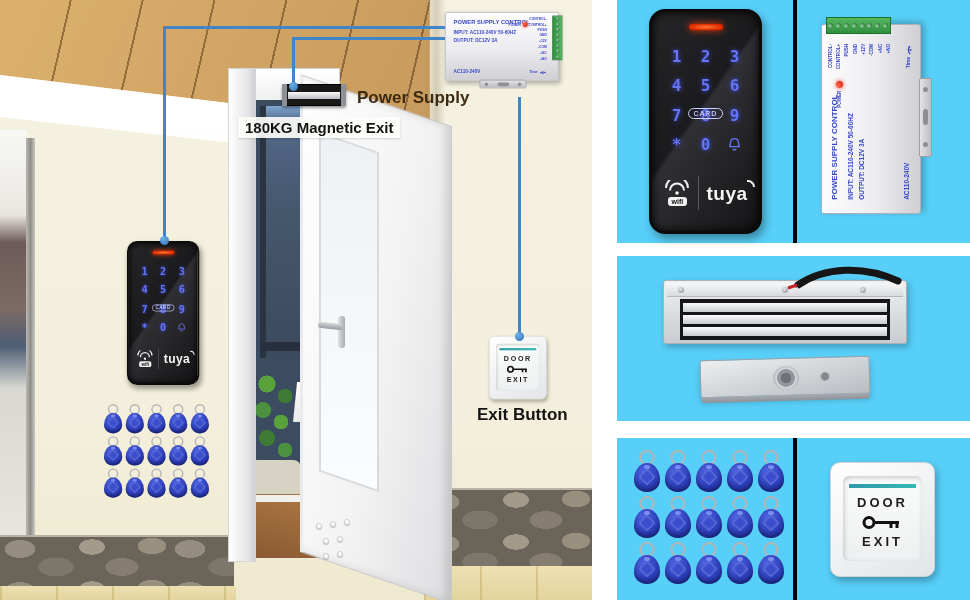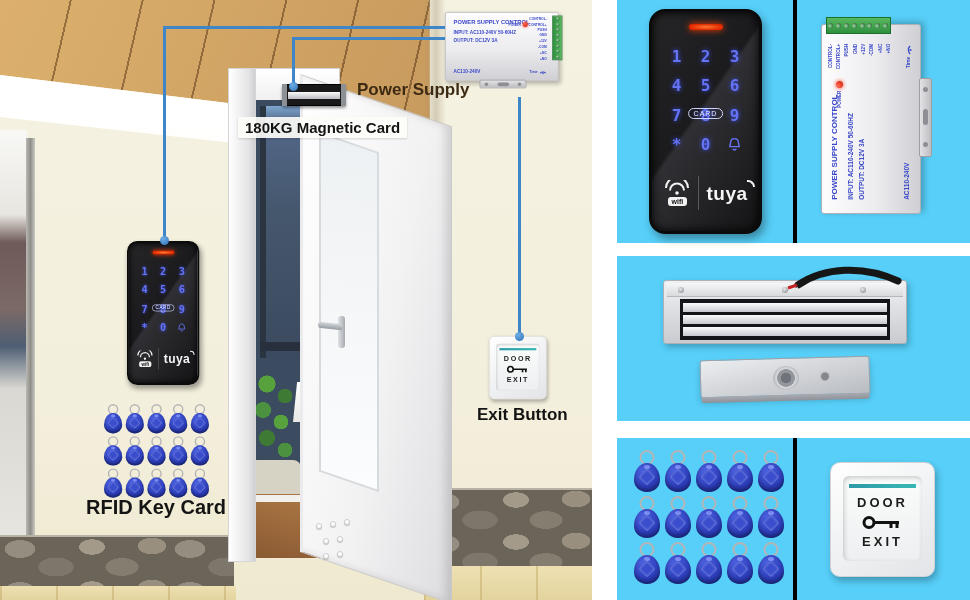--- a/index.html
+++ b/index.html
@@ -90,21 +90,21 @@
   .maglock-mini::after { content:""; position:absolute; left:0; top:0; width:5px; height:100%;
      background:#8d9095; box-shadow:59px 0 0 #8d9095; }
 
   
   .wire { position:absolute; background:#3e86c8; z-index:30; }
   .wire-dot { position:absolute; width:9px; height:9px; border-radius:50%;
      background:radial-gradient(circle at 35% 30%,#6fb0e8,#2f6fb4); z-index:31; }
 
   
   .lbl { position:absolute; font-weight:bold; color:#141414; z-index:40; white-space:nowrap; }
-  .lbl-power { left:357px; top:80px; font-size:17px; color:#3d2a12; }
+  .lbl-power { left:357px; top:88px; font-size:17px; color:#3d2a12; }
   .lbl-maglock { left:238px; top:117px; font-size:15px; background:rgba(252,252,248,.92);
      padding:2px 7px; box-shadow:0 1px 2px rgba(0,0,0,.15); }
   .lbl-access { left:94px; top:385px; font-size:17px; }
   .lbl-rfid { left:86px; top:496px; font-size:20px; }
   .lbl-exit { left:477px; top:405px; font-size:17px; }
 
   
   .panel { position:absolute; background:#57cff8; }
   #panel-tl { left:617px; top:0;     width:176px; height:243px; }
   #panel-tr { left:797px; top:0;     width:173px; height:243px; }
@@ -282,22 +282,21 @@
     <div class="wire" style="left:163px; top:26px;  width:282px; height:3px;"></div>
     <div class="wire" style="left:163px; top:26px;  width:3px;  height:215px;"></div>
     <div class="wire" style="left:292px; top:37px;  width:153px; height:3px;"></div>
     <div class="wire" style="left:292px; top:37px;  width:3px;  height:49px;"></div>
     <div class="wire" style="left:518px; top:97px;  width:3px;  height:240px;"></div>
     <div class="wire-dot" style="left:160px; top:236px;"></div>
     <div class="wire-dot" style="left:289px; top:82px;"></div>
     <div class="wire-dot" style="left:515px; top:332px;"></div>
 
     <div class="lbl lbl-power">Power Supply</div>
-    <div class="lbl lbl-maglock">180KG Magnetic Card</div>
-    <div class="lbl lbl-rfid">RFID Key Card</div>
+    <div class="lbl lbl-maglock">180KG Magnetic Exit</div>
     <div class="lbl lbl-exit">Exit Button</div>
 
     <div class="keypad kp-scene">
       <div class="kp-led"></div>
       <div class="kp-keys">
 
         <svg class="kp-bell" viewBox="0 0 14 14">
           <path d="M7 1.5 C4.3 1.5 3.3 3.6 3.2 6 L2.6 9 H11.4 L10.8 6 C10.7 3.6 9.7 1.5 7 1.5 Z" fill="none" stroke="#6573f5" stroke-width="1.3"></path>
           <path d="M5.4 11 a1.7 1.7 0 0 0 3.2 0" fill="none" stroke="#6573f5" stroke-width="1.3"></path>
         </svg>

